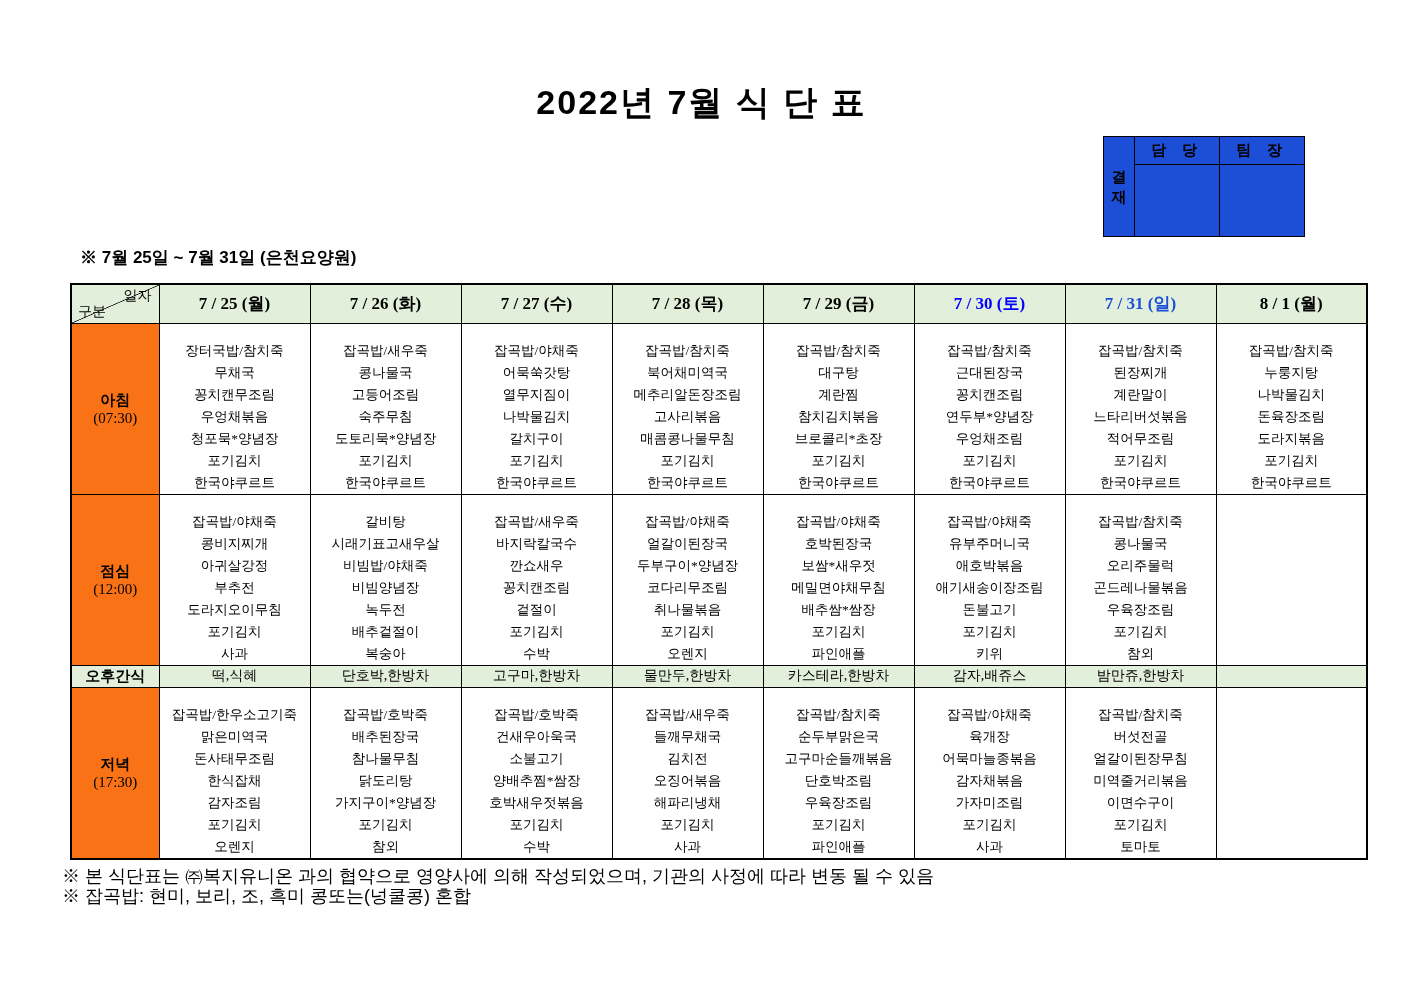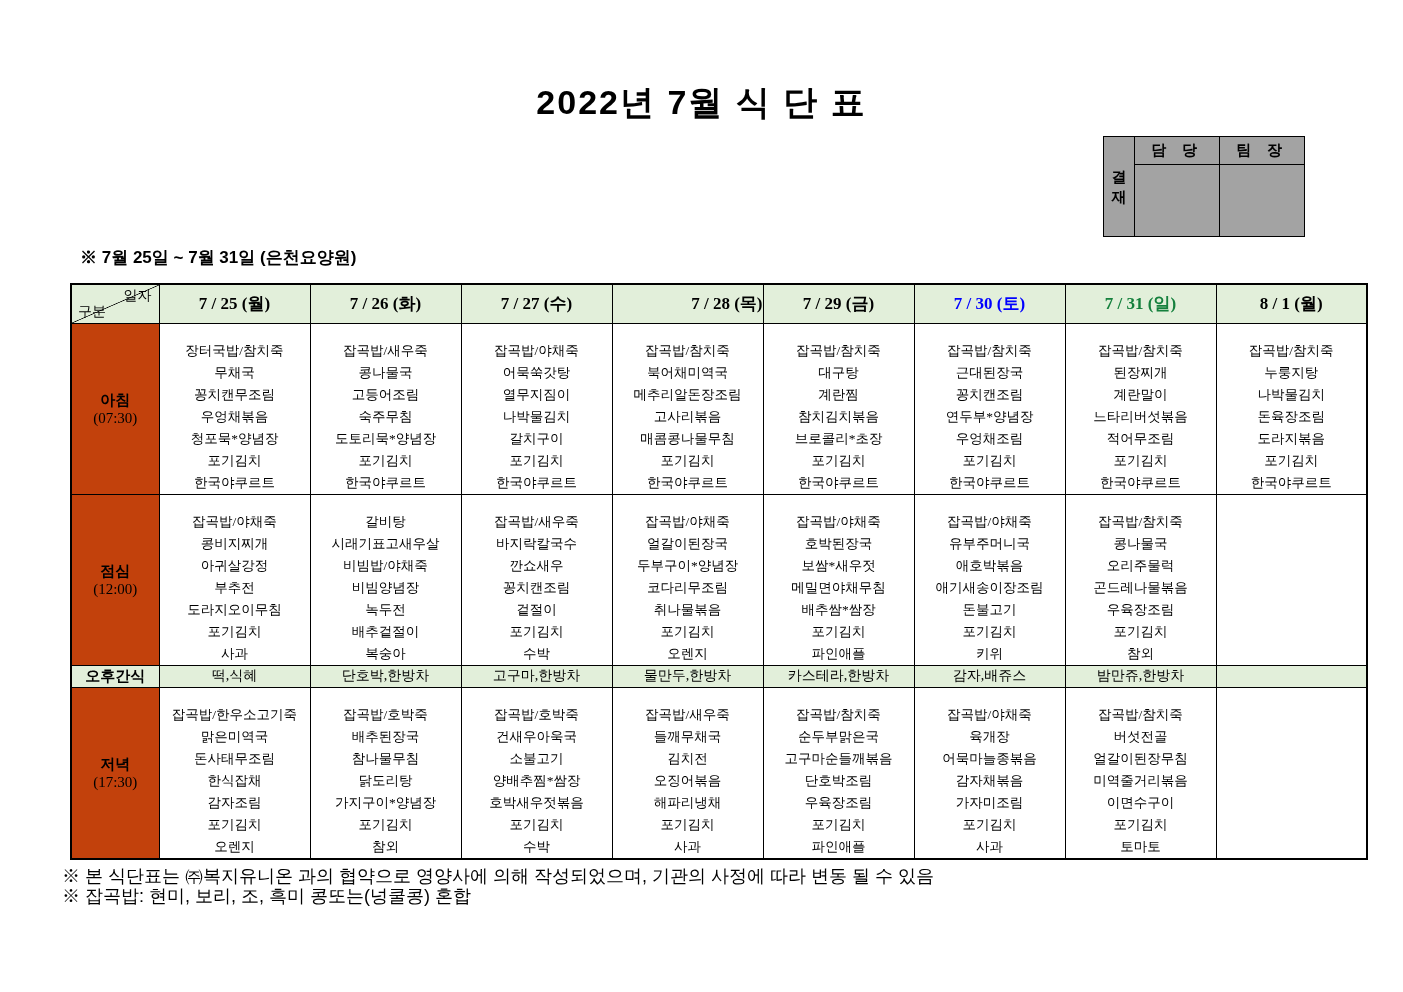--- a/index.html
+++ b/index.html
@@ -9,21 +9,21 @@
   .page-title {
     position:absolute; top:80px; left:0; width:100%;
     text-align:center; font-family:"Liberation Sans", sans-serif;
     font-weight:bold; font-size:34px; letter-spacing:2px;
   }
 
   
   .approval { position:absolute; left:1103px; top:136px; border-collapse:collapse; }
   .approval td {
     border:1.5px solid #000; text-align:center; vertical-align:middle;
-    font-weight:bold; font-size:15px; background:#a3a3a3;
+    font-weight:bold; font-size:15px; background:#1d4ed8;
   }
   .approval .appr-label { width:31px; height:100px; line-height:20px; }
   .approval .appr-head { width:85px; height:28px; letter-spacing:6px; }
   .approval .appr-blank { height:72px; }
 
   .subtitle { position:absolute; left:80px; top:246px; font-weight:bold; font-size:17px; font-family:"Liberation Sans", sans-serif; }
 
   
   .menu-table { position:absolute; left:70px; top:283px; border-collapse:collapse; table-layout:fixed; }
   .menu-table td { border:1px solid #000; vertical-align:middle; text-align:center; overflow:hidden; }
@@ -34,21 +34,21 @@
   .header-row td { height:39px; background:#e2efda; font-weight:bold; font-size:17px; }
 
   .corner-cell { position:relative; background:#e2efda; padding:12px; }
   .corner-diag {
     position:absolute; inset:0;
     background:linear-gradient(to bottom right, transparent calc(50% - 0.7px), #000 50%, transparent calc(50% + 0.7px));
   }
   .corner-top { position:absolute; top:2px; right:7px; font-size:14px; font-weight:normal; }
   .corner-bottom { position:absolute; bottom:2px; left:6px; font-size:14px; font-weight:normal; }
 
-  .row-label { background:#c2410c; font-size:15px; }
+  .row-label { background:#f97316; font-size:15px; }
   .row-label .row-name { font-weight:bold; }
   .row-label .row-time { font-weight:normal; font-family:"Liberation Serif", serif; }
 
   .meal-cell { vertical-align:top; padding-top:16px; font-size:13.5px; background:#fff; }
   .meal-cell .menu-item { line-height:22px; white-space:nowrap; }
   .r-breakfast td { height:161px; }
   .r-lunch td { height:162px; }
   .r-dinner td { height:126px; }
 
   .snack-row td { height:22px; background:#e2efda; font-size:14px; }
@@ -93,24 +93,24 @@
   <tbody id="menu-tbody">
       <tr class="header-row">
         <td class="corner-cell">
           <div class="corner-diag"></div>
           <div class="corner-top">일자</div>
           <div class="corner-bottom">구분</div>
         </td>
         <td class="day-head" style="color: rgb(0, 0, 0);">7 / 25 (월)</td>
         <td class="day-head" style="color: rgb(0, 0, 0);">7 / 26 (화)</td>
         <td class="day-head" style="color: rgb(0, 0, 0);">7 / 27 (수)</td>
-        <td class="day-head" style="color: rgb(0, 0, 0); text-align: right;">7 / 28 (목)</td>
+        <td class="day-head" style="color: rgb(0, 0, 0);">7 / 28 (목)</td>
         <td class="day-head" style="color: rgb(0, 0, 0);">7 / 29 (금)</td>
         <td class="day-head" style="color: rgb(0, 0, 255);">7 / 30 (토)</td>
-        <td class="day-head" style="color: #15803d;">7 / 31 (일)</td>
+        <td class="day-head" style="color: #1d4ed8;">7 / 31 (일)</td>
         <td class="day-head" style="color: rgb(0, 0, 0);">8 / 1 (월)</td>
       </tr>
       <tr class="r-breakfast">
         <td class="row-label">
           <div class="row-name">아침</div>
           <div class="row-time">(07:30)</div>
         </td>
         <td class="meal-cell">
           <div class="menu-item">장터국밥/참치죽</div>
           <div class="menu-item">무채국</div>

